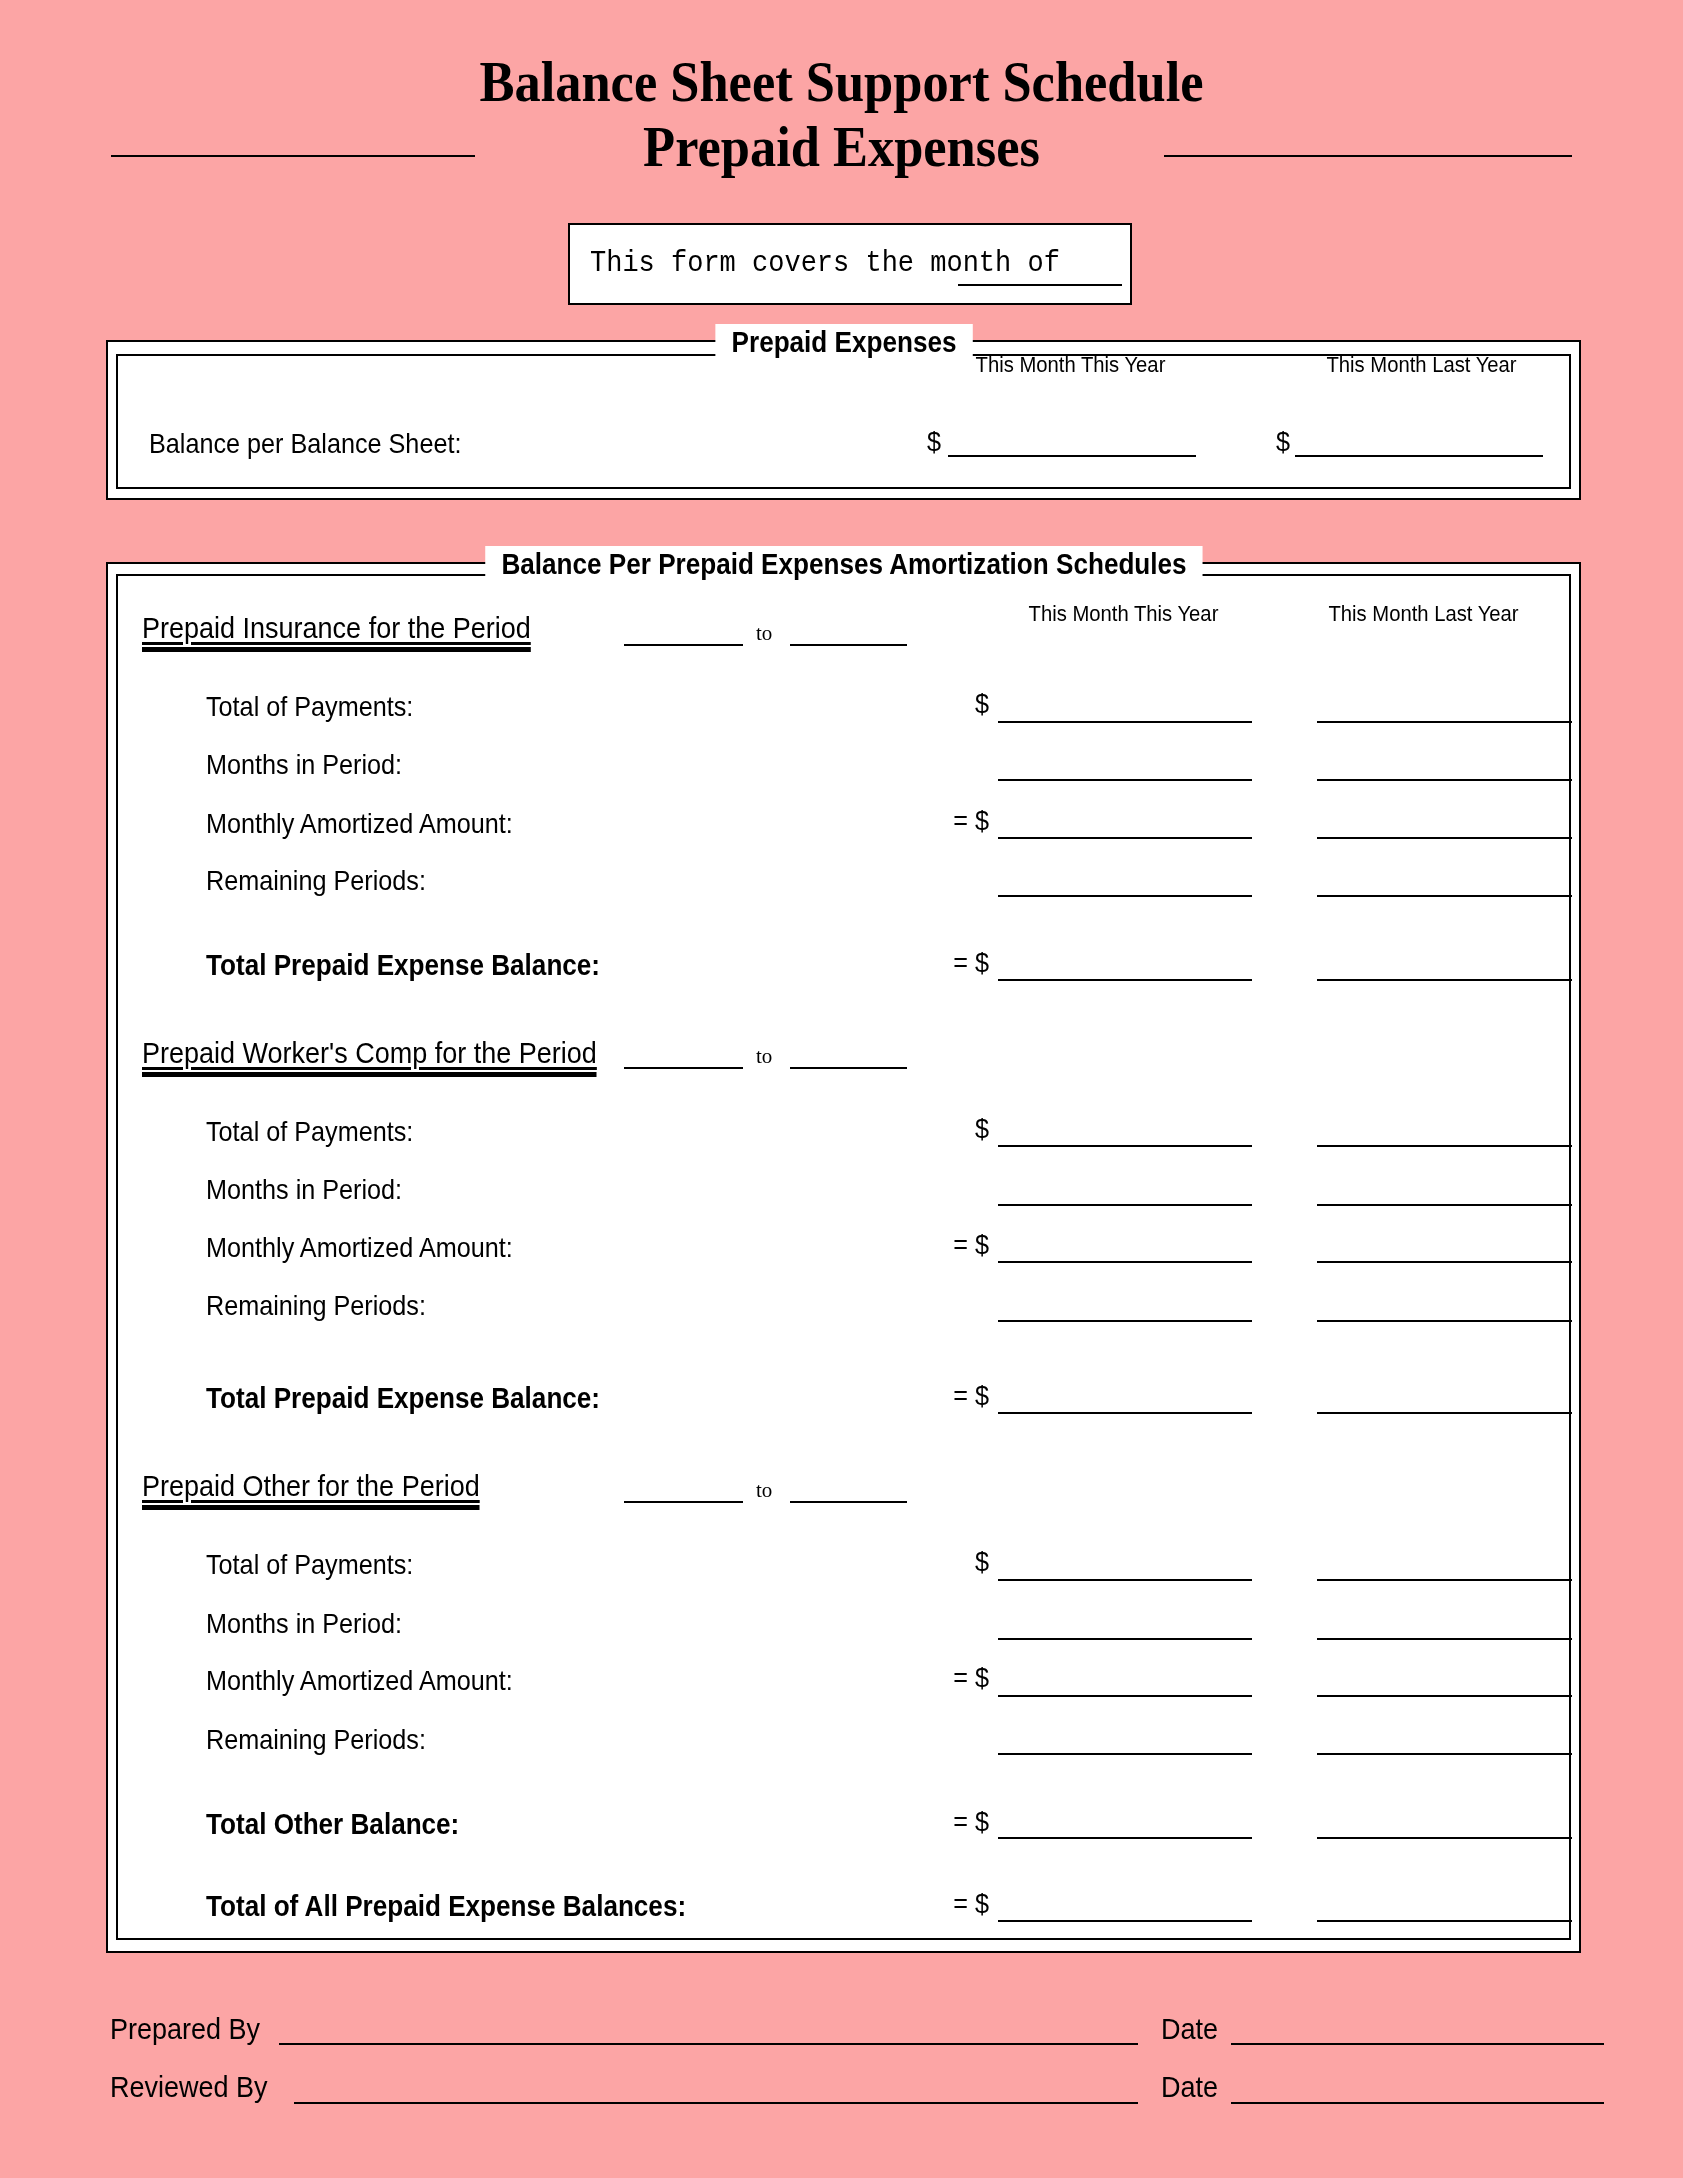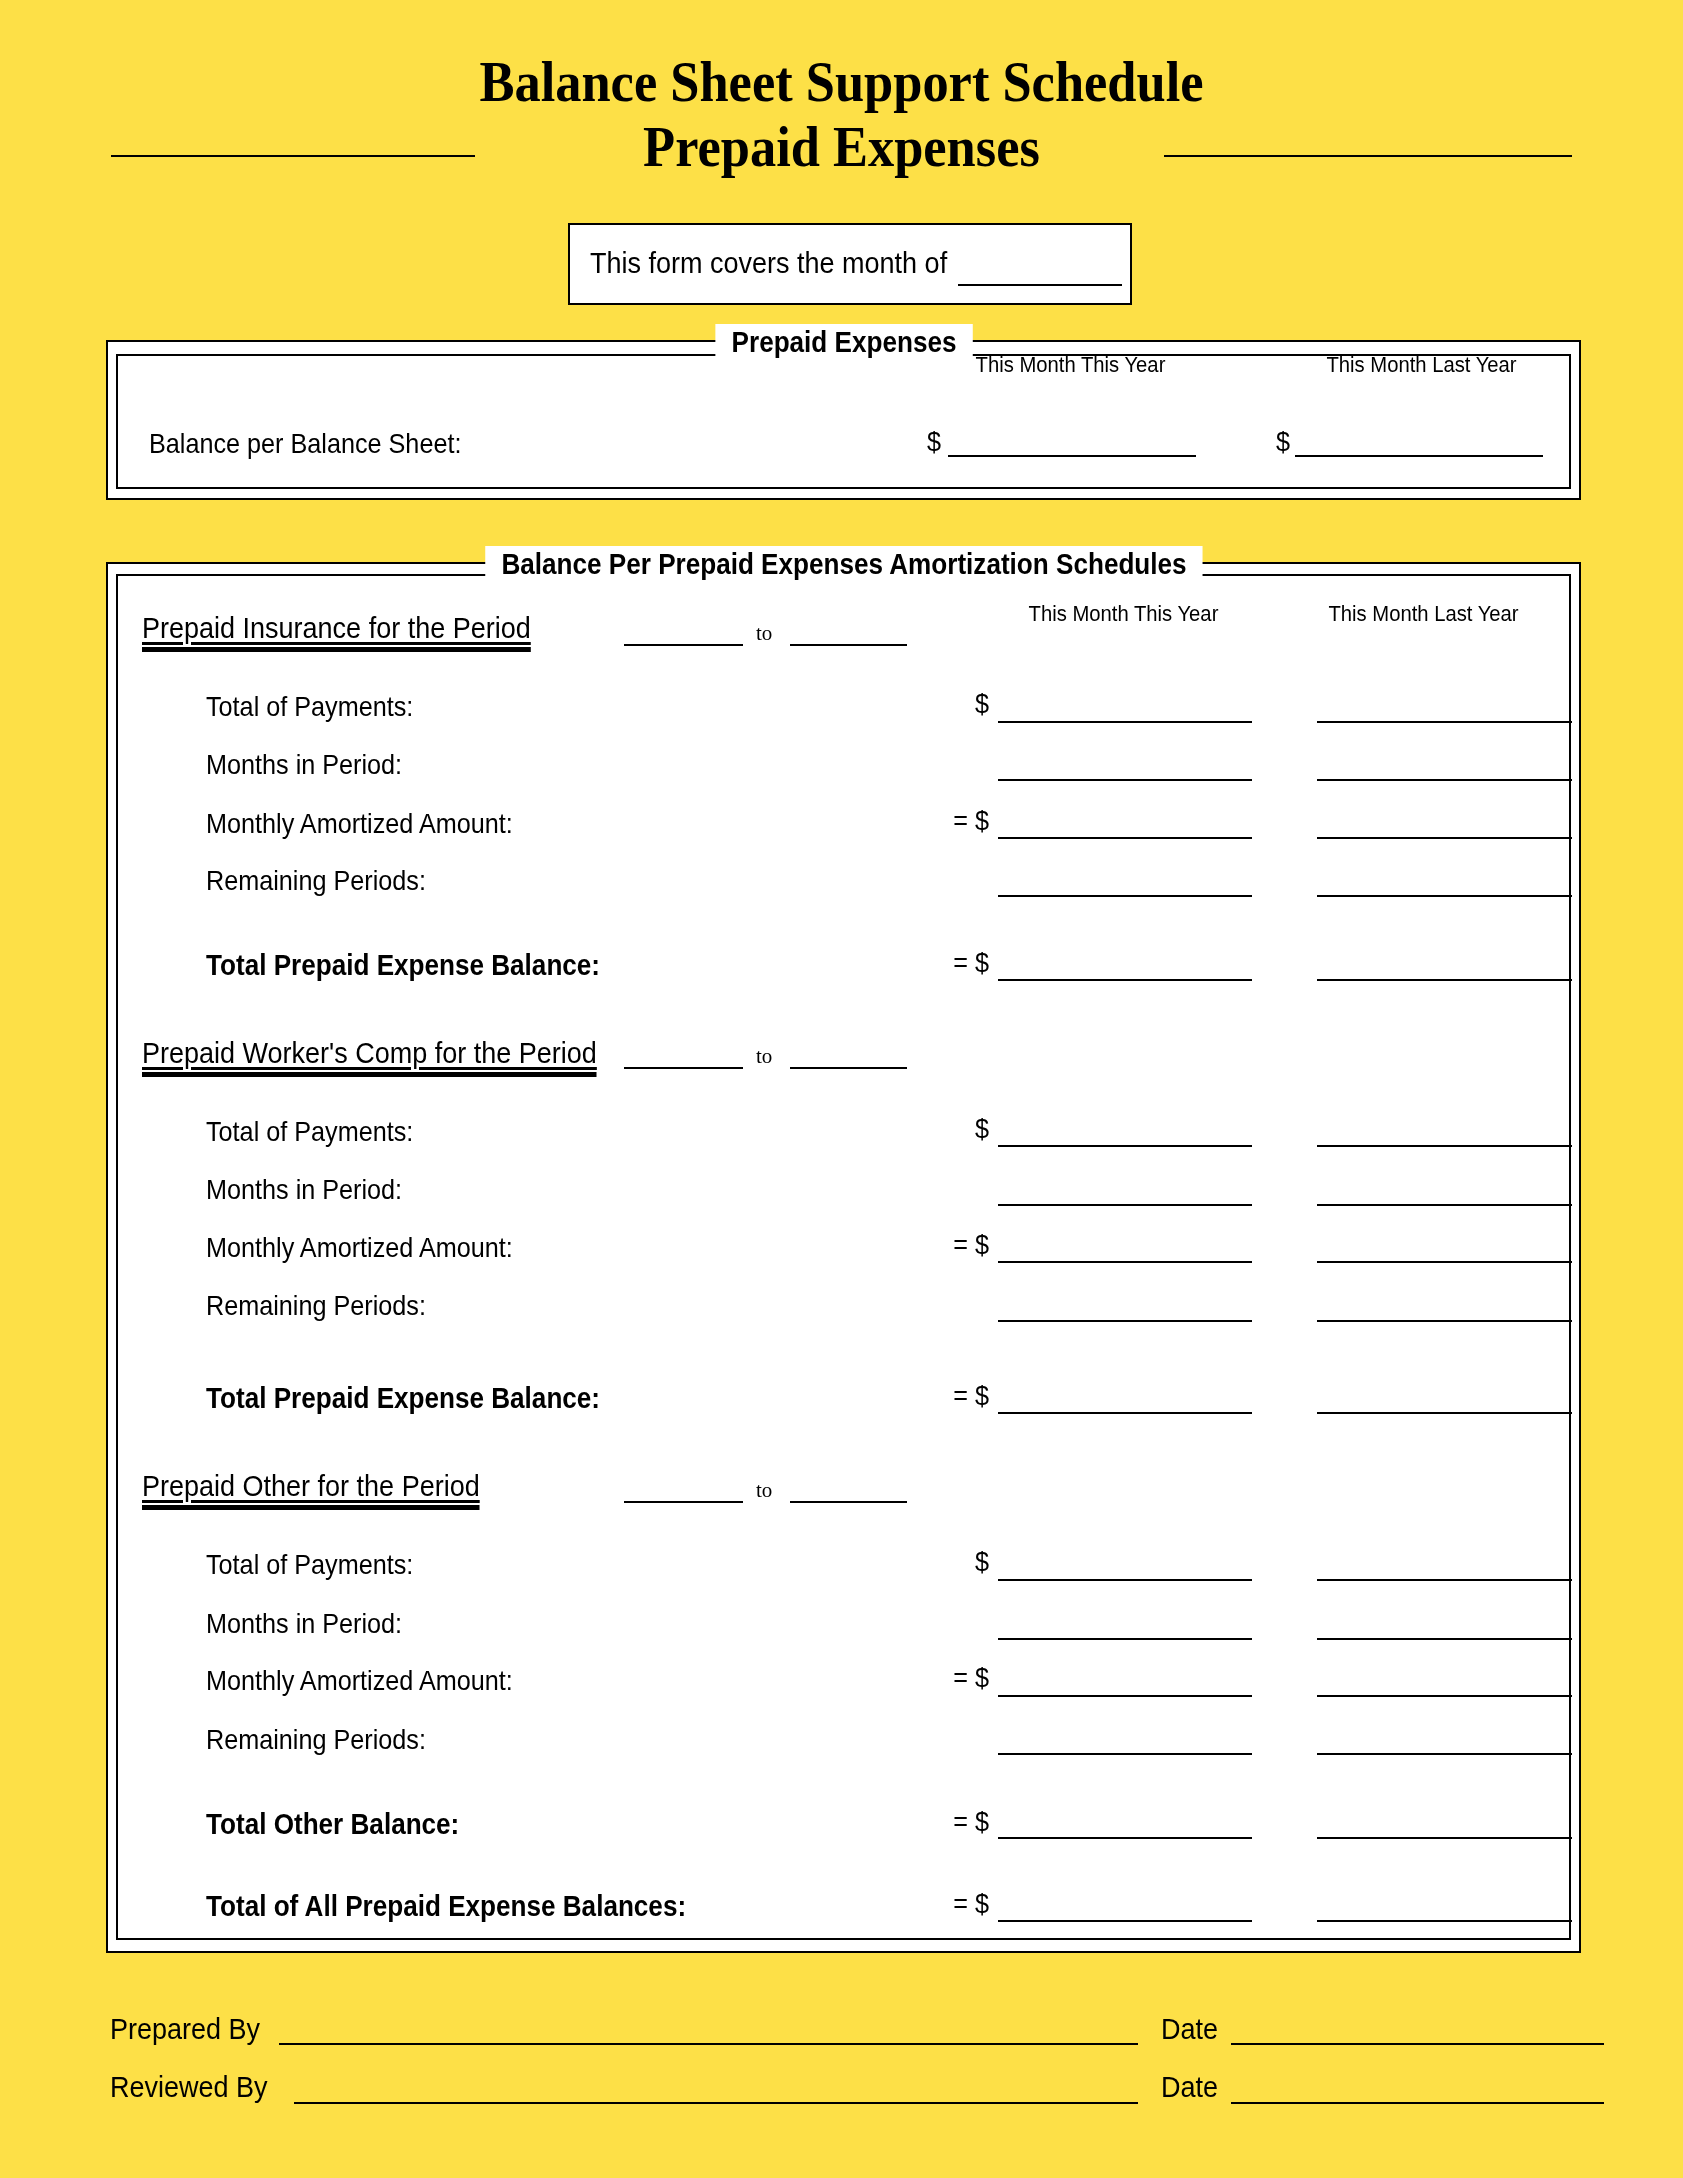--- a/index.html
+++ b/index.html
@@ -1,35 +1,35 @@
 <!DOCTYPE html>
 <html><head>
 <meta charset="utf-8">
 <style>
   * { margin:0; padding:0; box-sizing:border-box; }
   html,body { background:#e8e8e8; }
   .page {
     position:relative;
     width:1683px; height:2178px;
-    background:#fde047;
+    background:#fca5a5;
     font-family:"Liberation Sans", sans-serif;
     color:#000;
     overflow:hidden;
   }
   .abs { position:absolute; }
   
   .cond  { transform:scaleX(0.9);  transform-origin:left top;   white-space:nowrap; }
   .condr { transform:scaleX(0.9);  transform-origin:right top;  white-space:nowrap; }
   .condc { transform:scaleX(0.92); transform-origin:center top; white-space:nowrap; }
 
   .title { width:1683px; text-align:center; font-family:"Liberation Serif", serif;
            font-weight:bold; font-size:57px; line-height:63px; }
   .rule  { height:0; border-top:2px solid #000; }
 
-  .month-box { width:564px; height:82px; border:2px solid #000; background:#fff; }
+  .month-box { width:564px; height:82px; border:2px solid #000; background:#fff;font-family:Liberation Mono, monospace; }
   .month-text { font-size:30px; line-height:36px; }
 
   .dbox { border:2px solid #000; background:#fff; }
   .dbox-inner { position:absolute; left:8px; right:8px; border:2px solid #000; }
   .legend { position:absolute; left:50%; top:-18px;
             transform:translateX(-50%) scaleX(0.9);
             background:#fff; padding:0 18px;
             font-weight:bold; font-size:29px; line-height:36px; white-space:nowrap; }
 
   .colhdr { width:317px; text-align:center; font-size:22px; line-height:26px; }

